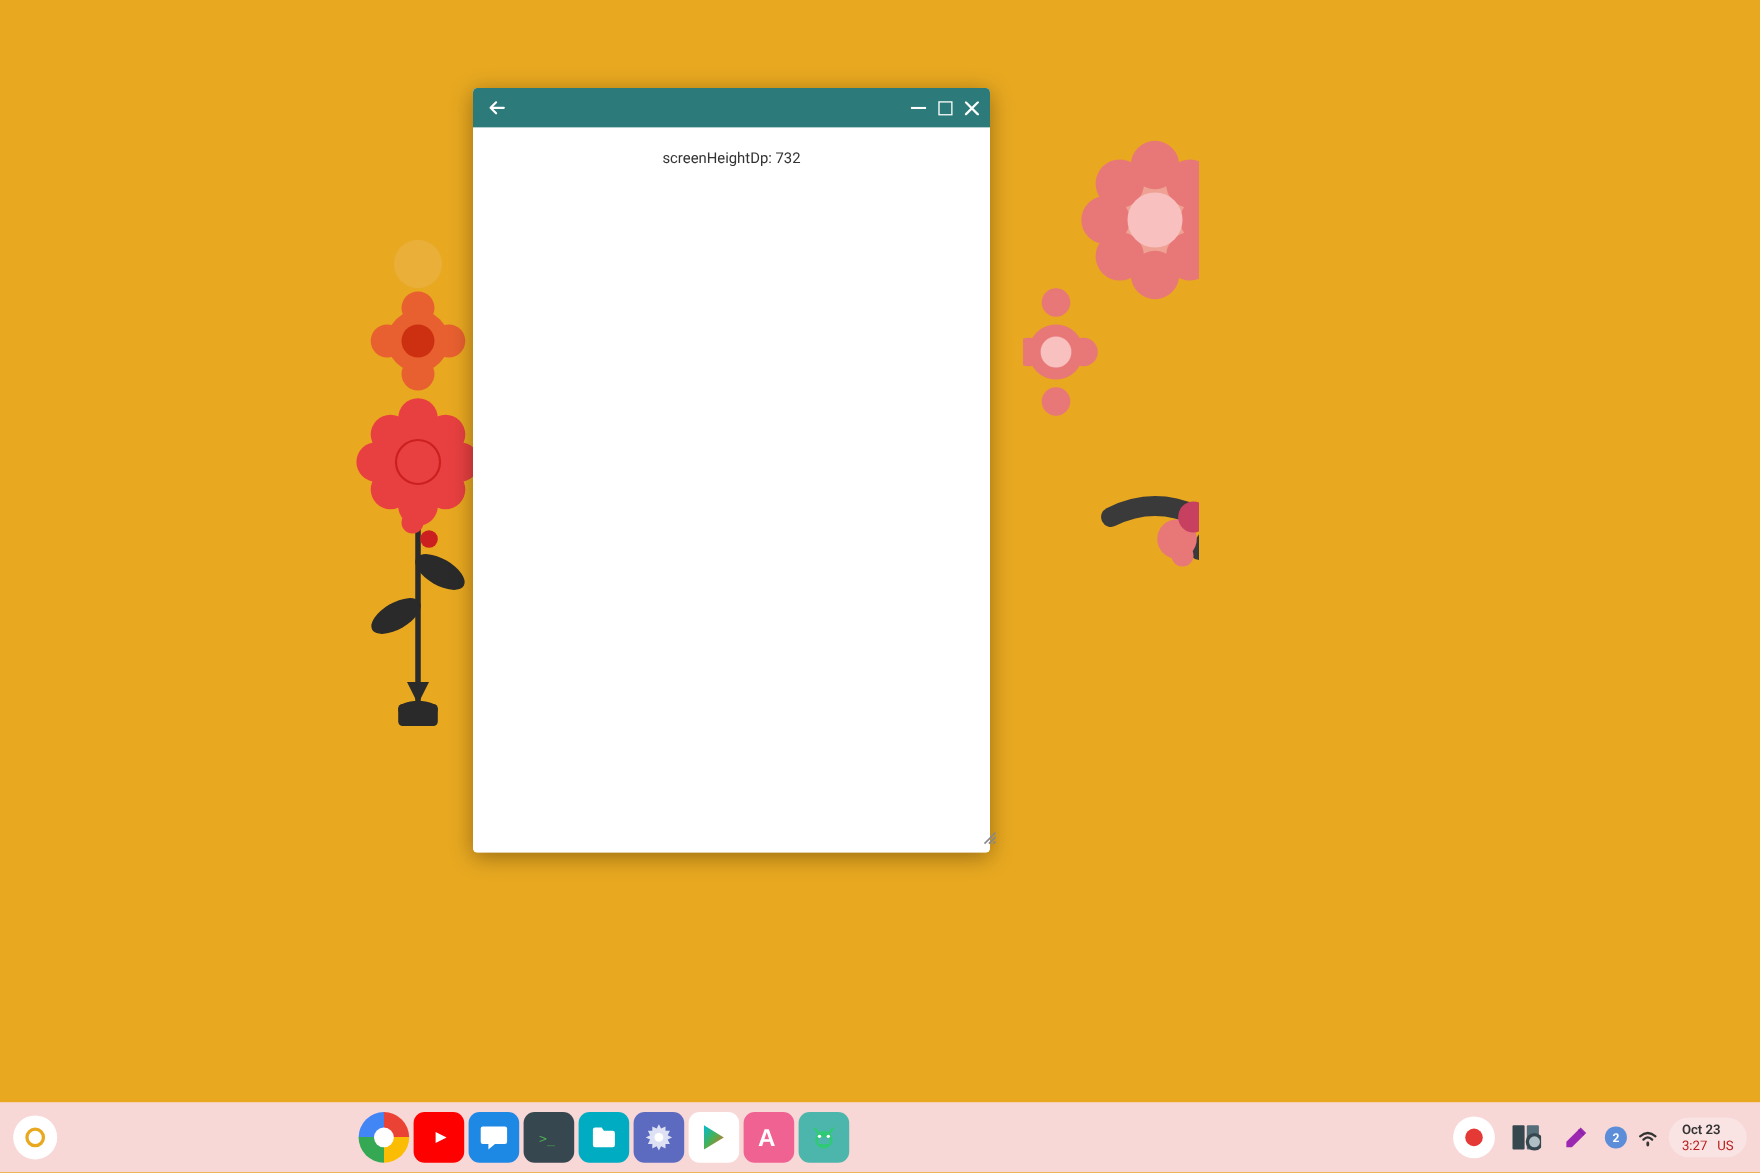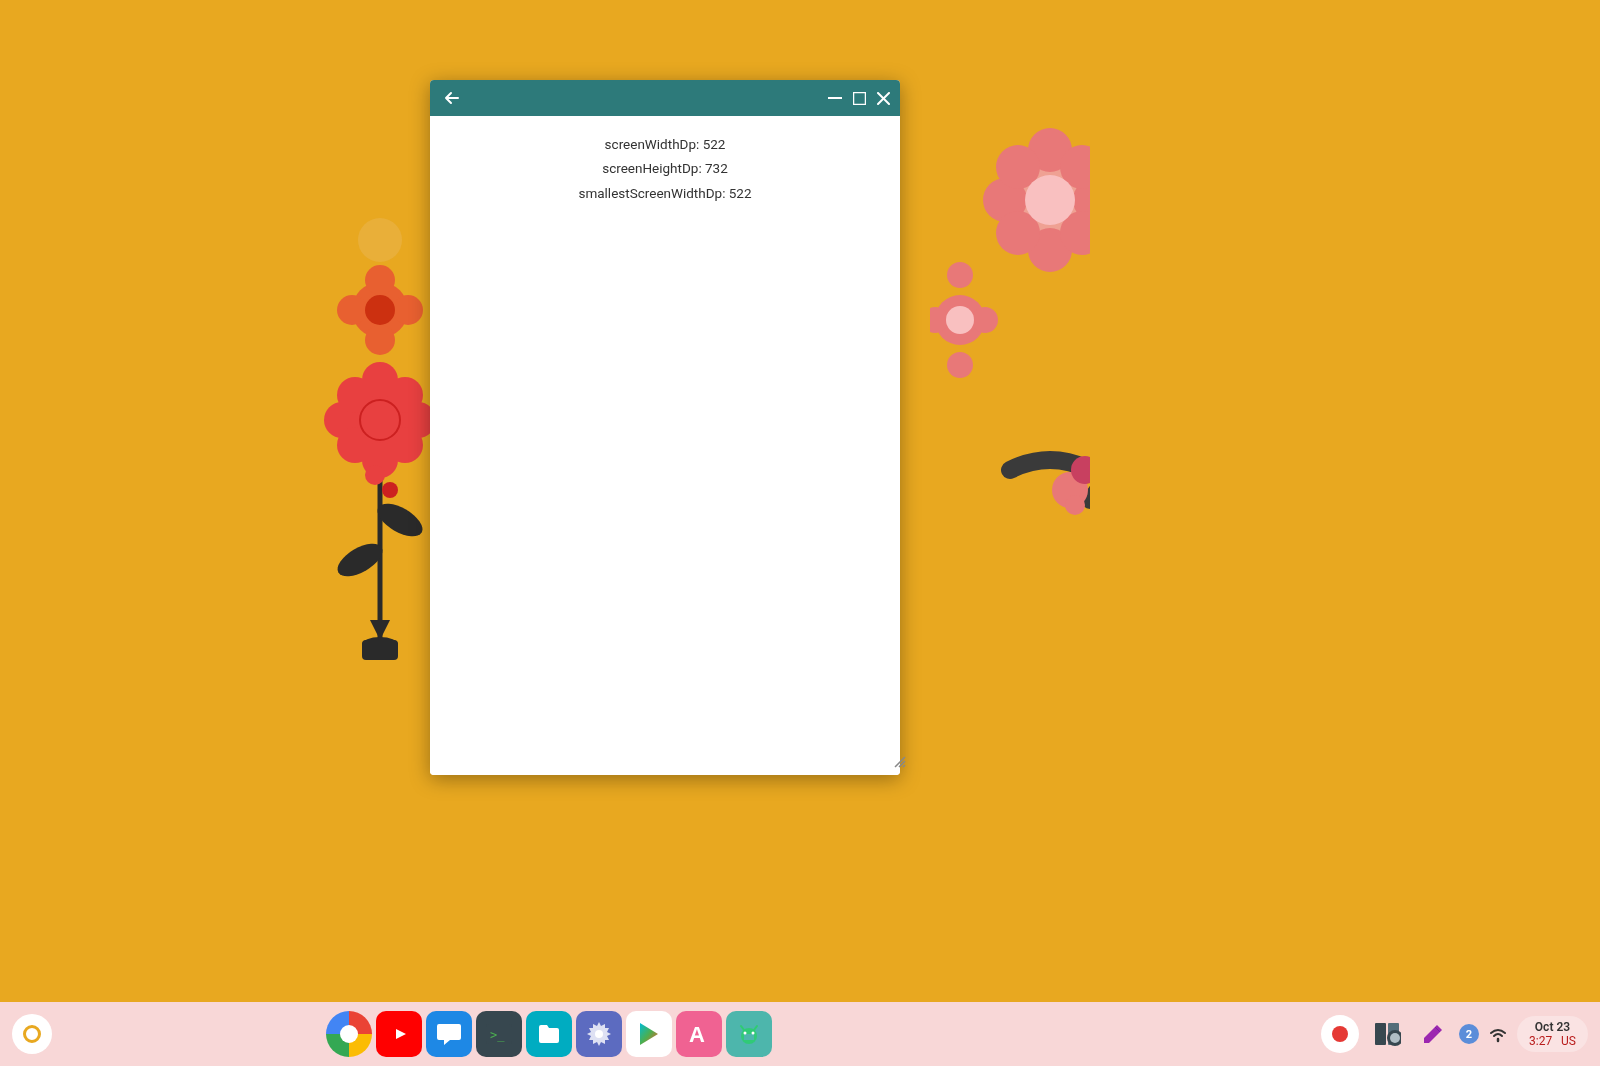--- a/index.html
+++ b/index.html
@@ -141,21 +141,21 @@
       display: flex;
       align-items: center;
       gap: 6px;
       background: rgba(255,255,255,0.3);
       border-radius: 20px;
       padding: 4px 12px;
       cursor: pointer;
     }
 
     .tray-date-time {
-      text-align: center;
+      text-align: left;
     }
 
     .tray-date {
       font-size: 12px;
       color: #333;
       font-weight: 600;
     }
 
     .tray-time {
       font-size: 12px;
@@ -285,23 +285,21 @@
         <div class="titlebar-btn">
           <svg width="13" height="13" viewBox="0 0 13 13">
             <line x1="1" y1="1" x2="12" y2="12" stroke="white" stroke-width="2" stroke-linecap="round"></line>
             <line x1="12" y1="1" x2="1" y2="12" stroke="white" stroke-width="2" stroke-linecap="round"></line>
           </svg>
         </div>
       </div>
     </div>
 
     <div class="window-content">
-      <p class="info-line">screenWidthDp: 522</p>
       <p class="info-line">screenHeightDp: 732</p>
-      <p class="info-line">smallestScreenWidthDp: 522</p>
     </div>
   </div>
 
   <div class="resize-handle" style="position:absolute; bottom:295px; left:893px;">
     <svg width="14" height="14" viewBox="0 0 14 14">
       <path d="M2 12 L12 2" stroke="#888" stroke-width="1.5"></path>
       <path d="M6 12 L12 6" stroke="#888" stroke-width="1.5"></path>
       <path d="M10 12 L12 10" stroke="#888" stroke-width="1.5"></path>
     </svg>
   </div>

